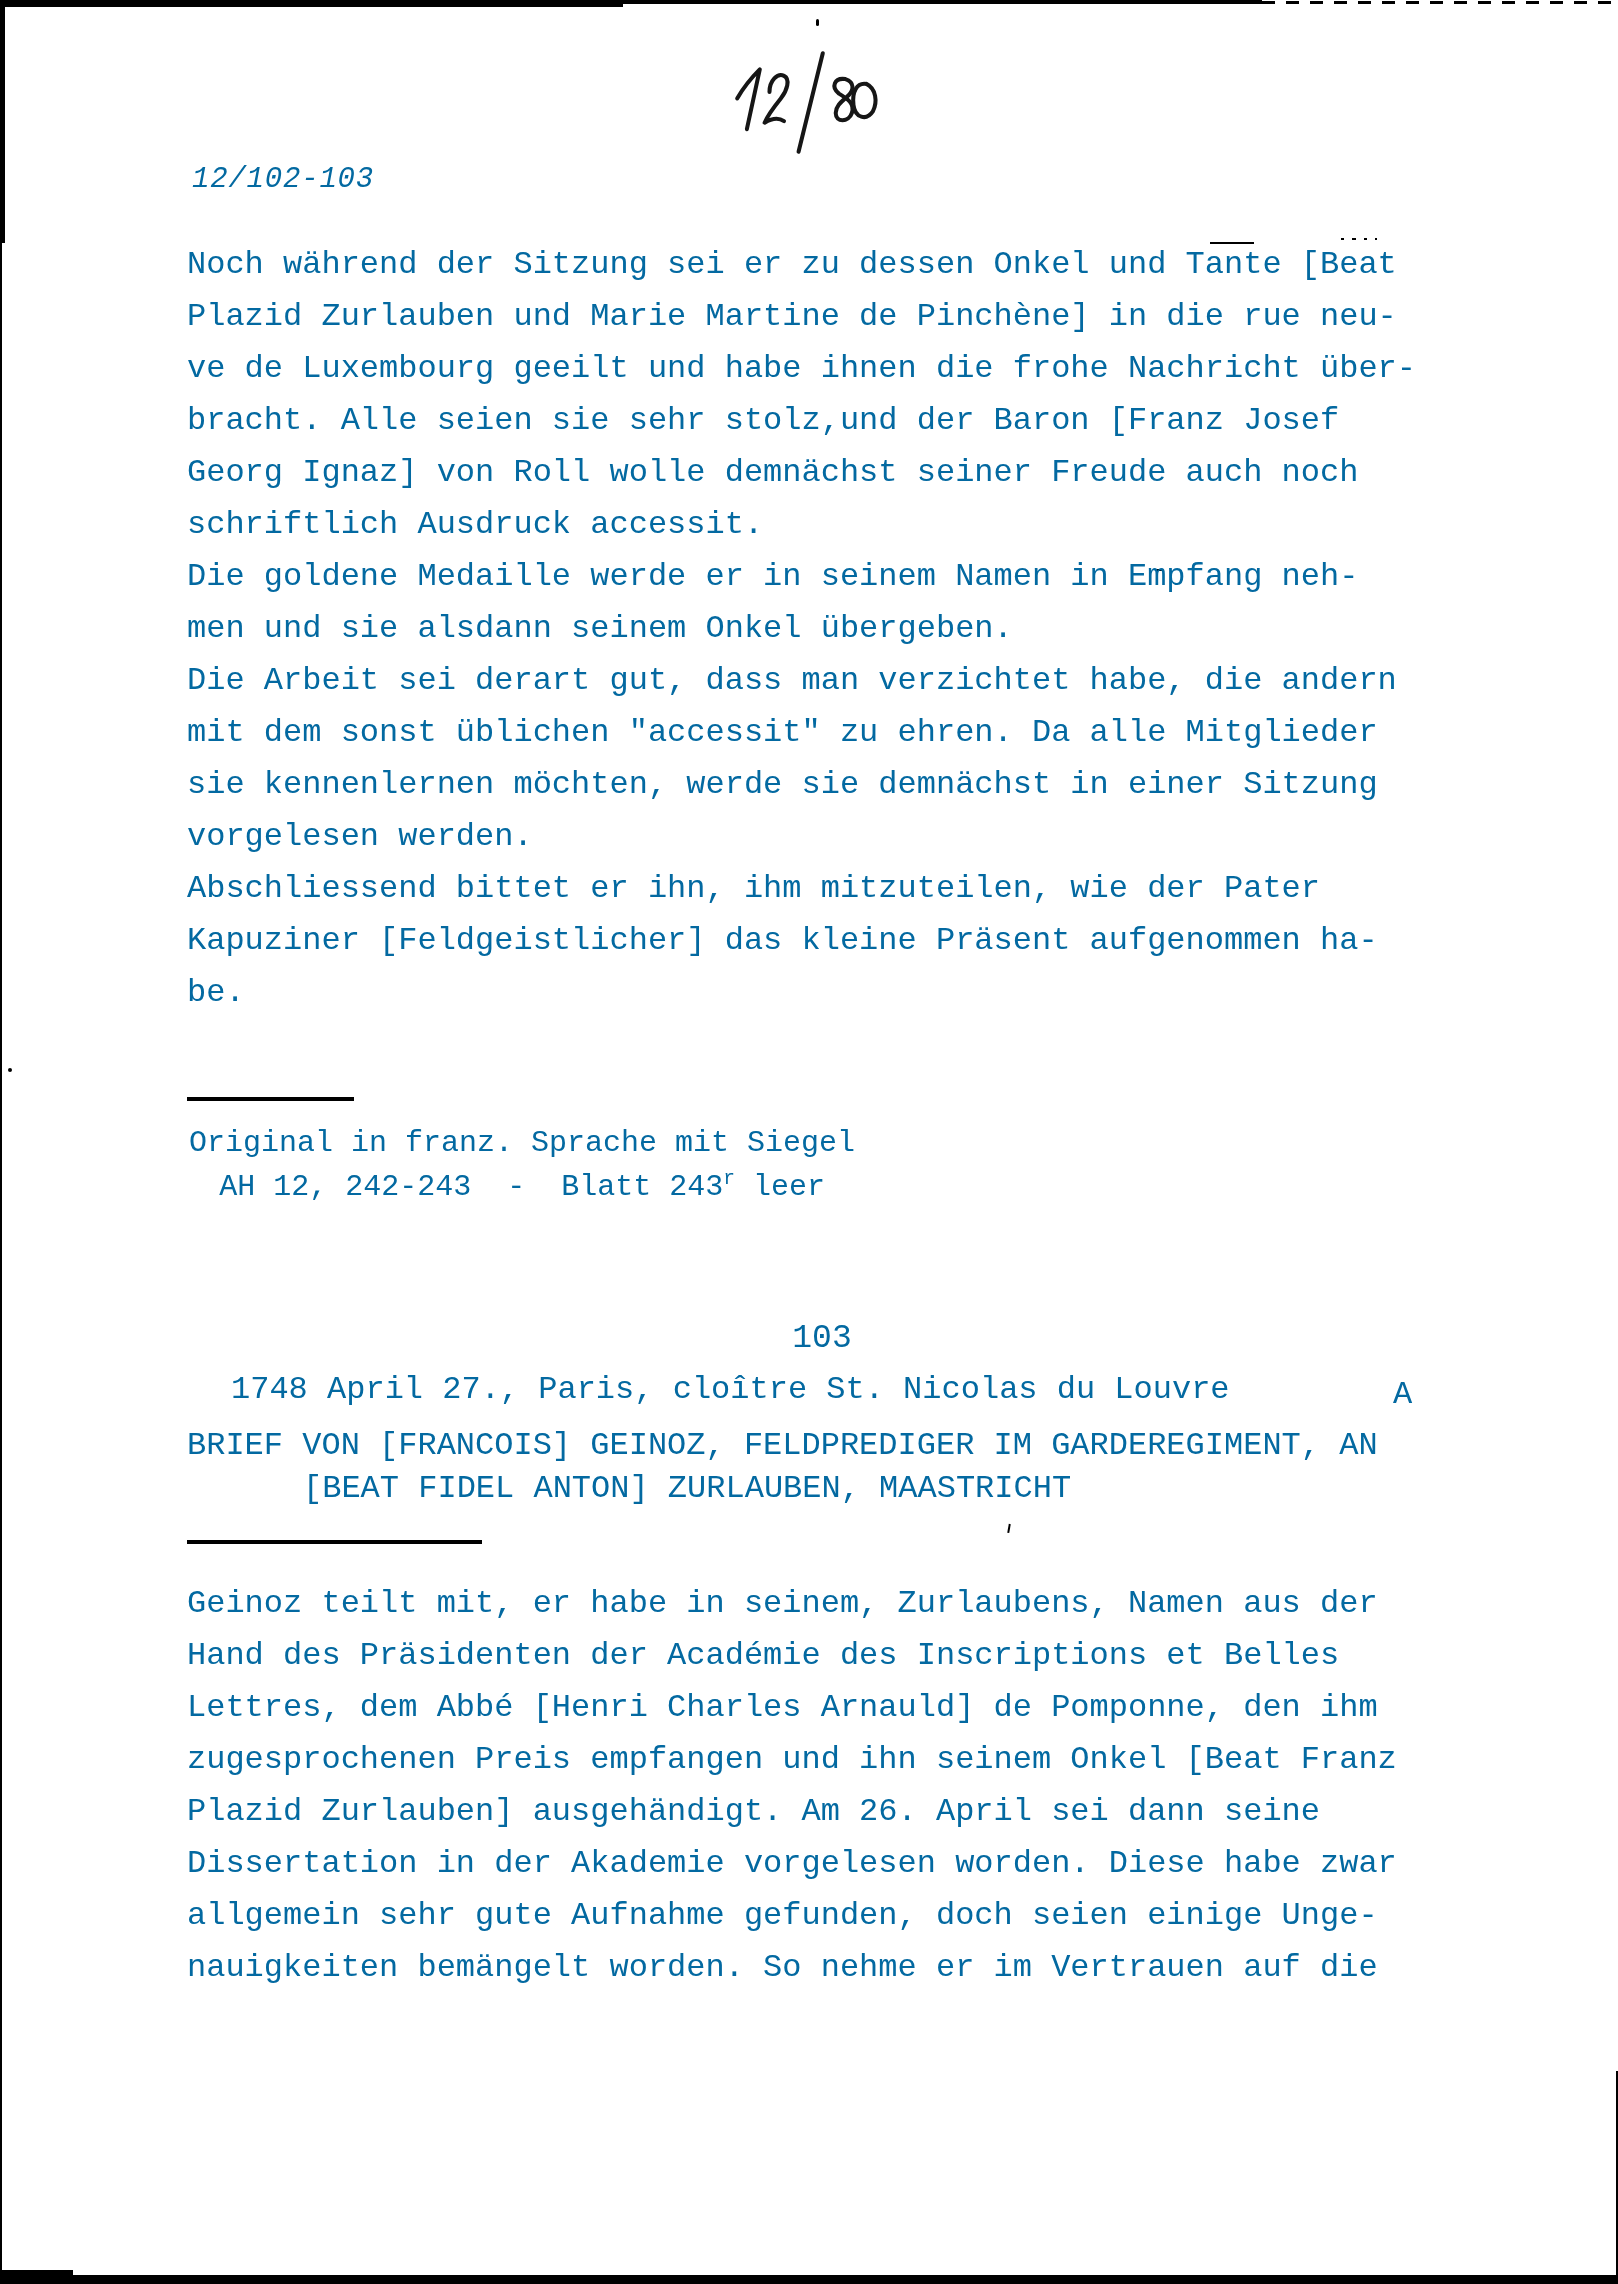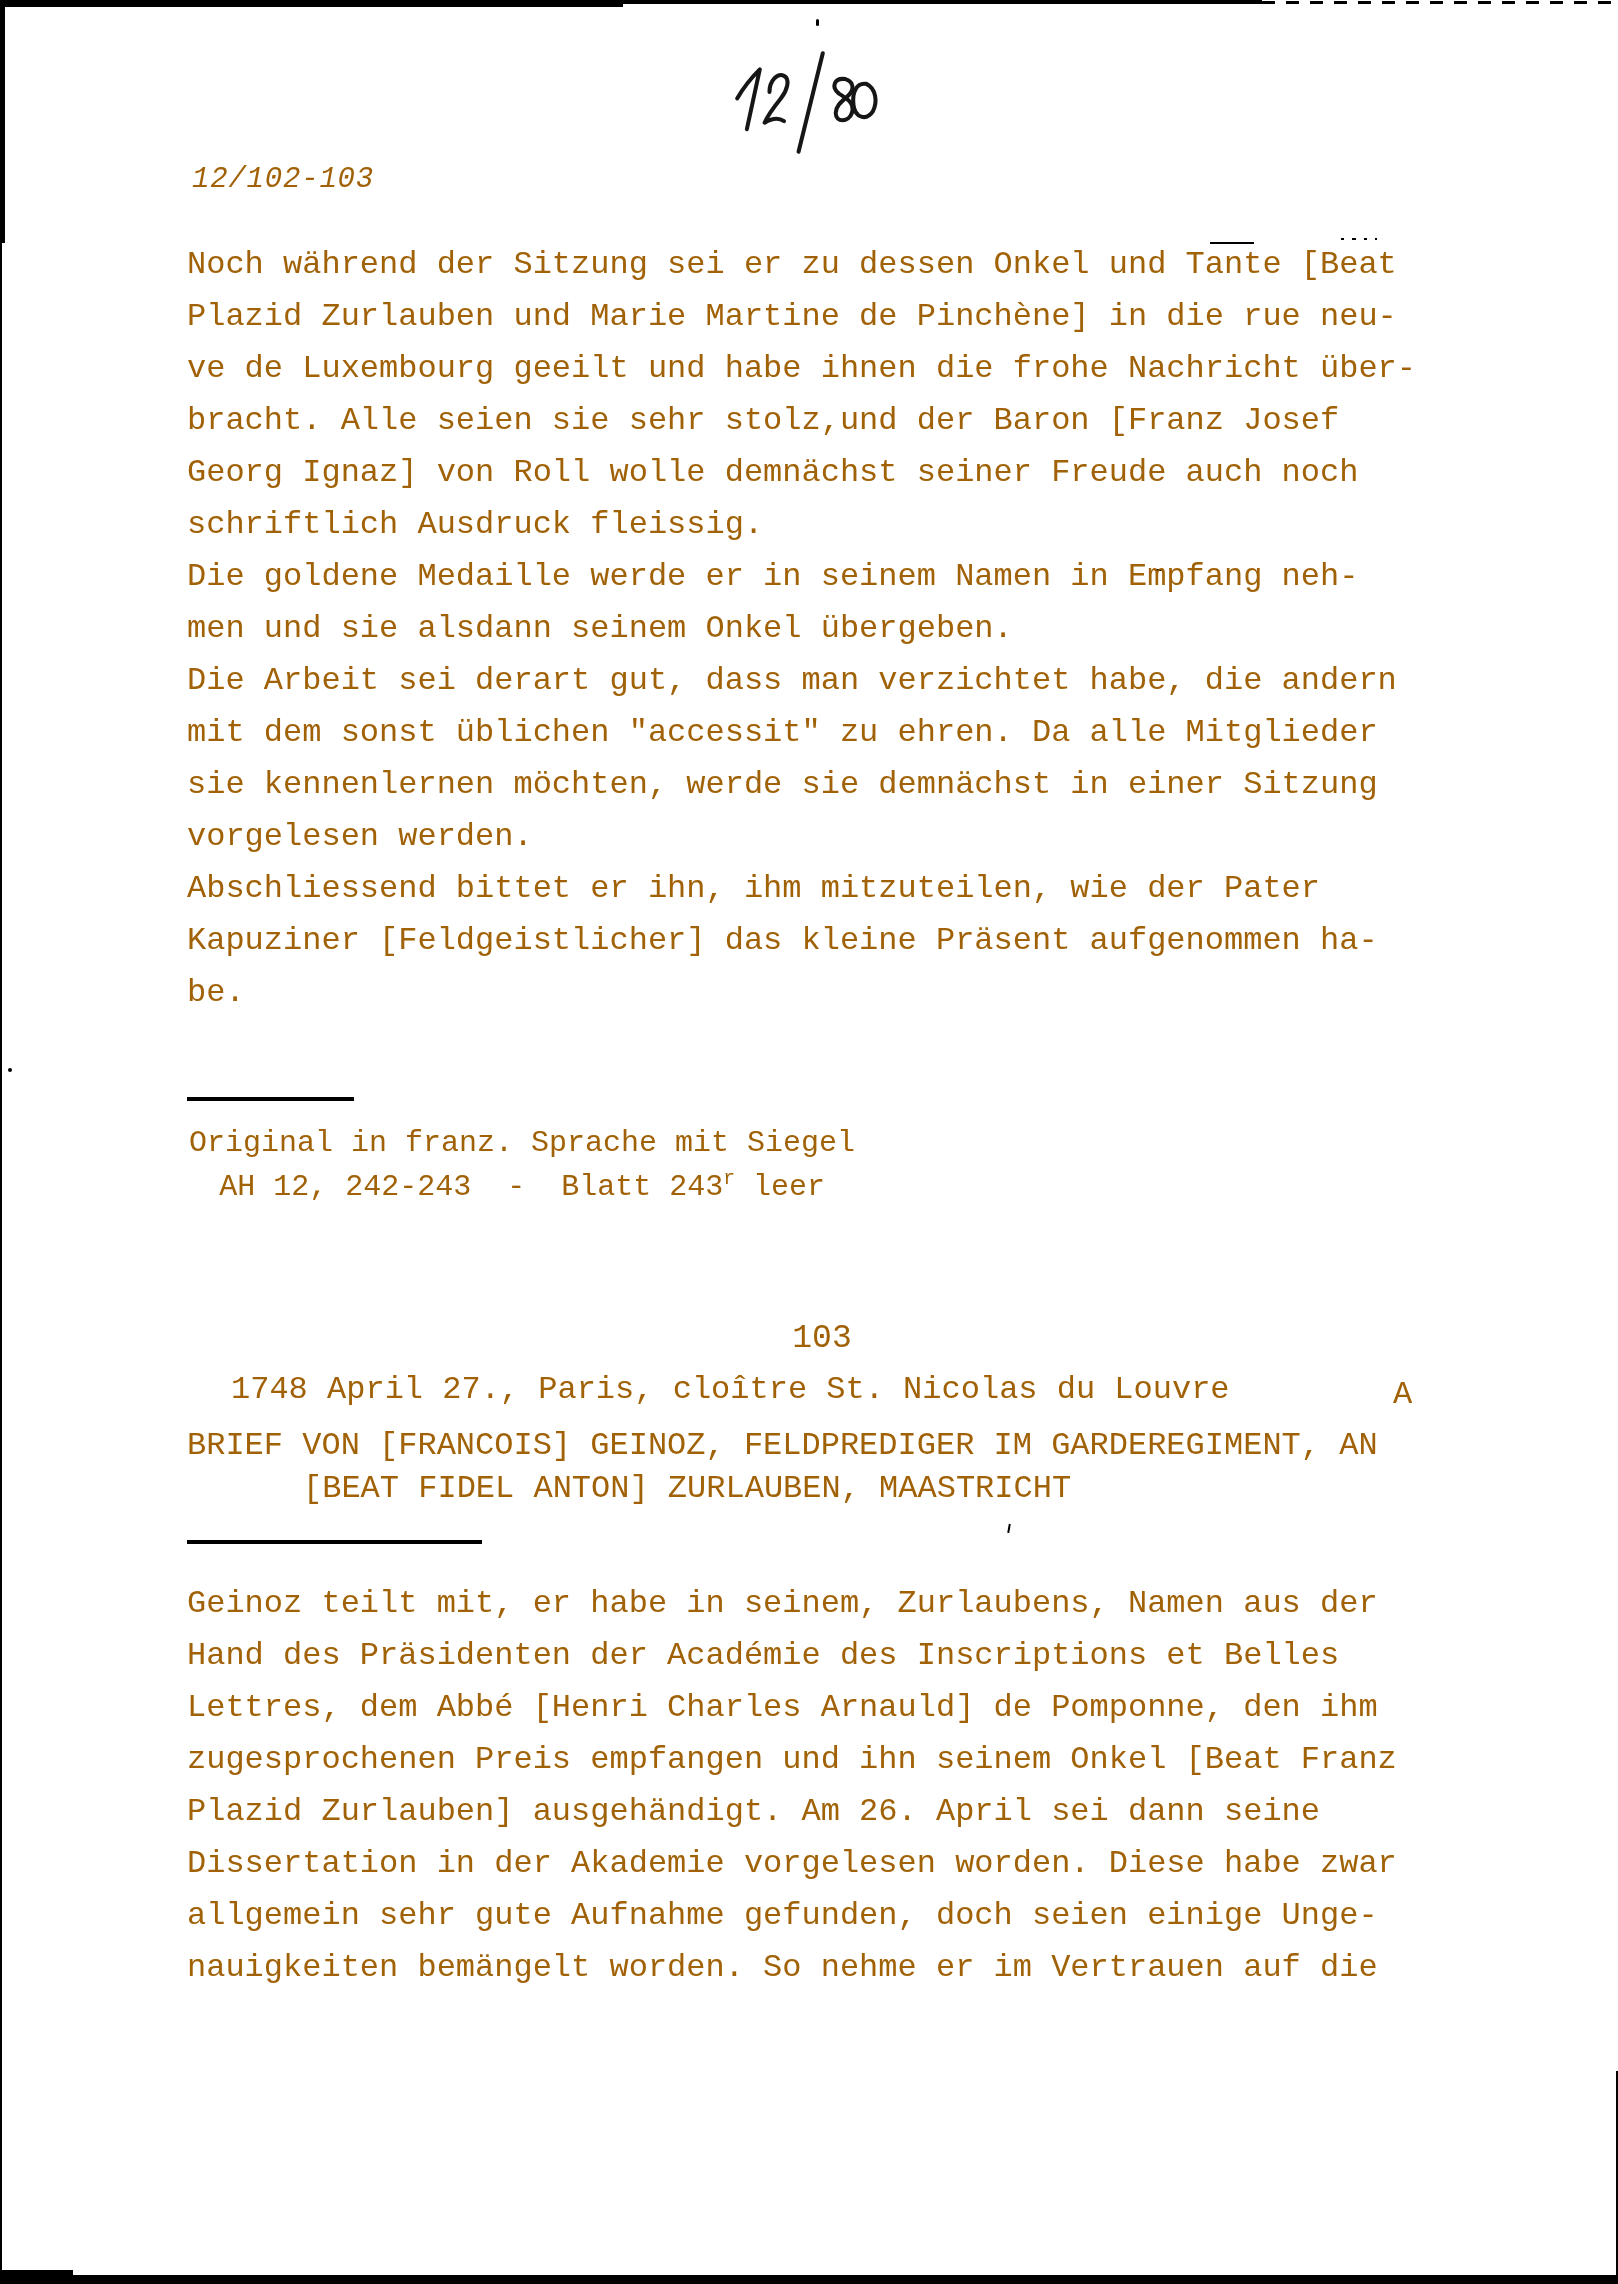--- a/index.html
+++ b/index.html
@@ -1,19 +1,19 @@
 <!DOCTYPE html>
 <html style="font-size:13px"><head>
 <meta charset="utf-8">
 <style>
   html,body{margin:0;padding:0;background:#e8e8e8;}
   .page{
     position:relative;width:1618px;height:2284px;background:#ffffff;
     font-family:"Liberation Mono","DejaVu Sans Mono",monospace;
-    color:#a16207;overflow:hidden;
+    color:#0369a1;overflow:hidden;
   }
   .abs{position:absolute;}
   .tline{white-space:pre;}
   .mono40{font-size:32px;}
   .body-block .tline{line-height:52px;}
   .body-block2 .tline{line-height:52px;}
   .small-note{font-size:30px;line-height:36px;text-align:center;}
   .small-note sup{font-size:0.65em;vertical-align:super;}
   .italic-ref{font-size:29px;font-style:italic;letter-spacing:0.8px;}
   .heading-num{font-size:33px;text-align:center;width:1270px;}
@@ -59,21 +59,21 @@
 
   <div class="abs italic-ref tline" style="left:192px;top:163px;">12/102-103</div>
 
   <div class="abs mono40 body-block" style="left:187px;top:239px;">
 
       <div class="tline">Noch während der Sitzung sei er zu dessen Onkel und Tante [Beat</div>
       <div class="tline">Plazid Zurlauben und Marie Martine de Pinchène] in die rue neu-</div>
       <div class="tline">ve de Luxembourg geeilt und habe ihnen die frohe Nachricht über-</div>
       <div class="tline">bracht. Alle seien sie sehr stolz,und der Baron [Franz Josef</div>
       <div class="tline">Georg Ignaz] von Roll wolle demnächst seiner Freude auch noch</div>
-      <div class="tline">schriftlich Ausdruck fleissig.</div>
+      <div class="tline">schriftlich Ausdruck accessit.</div>
       <div class="tline">Die goldene Medaille werde er in seinem Namen in Empfang neh-</div>
       <div class="tline">men und sie alsdann seinem Onkel übergeben.</div>
       <div class="tline">Die Arbeit sei derart gut, dass man verzichtet habe, die andern</div>
       <div class="tline">mit dem sonst üblichen "accessit" zu ehren. Da alle Mitglieder</div>
       <div class="tline">sie kennenlernen möchten, werde sie demnächst in einer Sitzung</div>
       <div class="tline">vorgelesen werden.</div>
       <div class="tline">Abschliessend bittet er ihn, ihm mitzuteilen, wie der Pater</div>
       <div class="tline">Kapuziner [Feldgeistlicher] das kleine Präsent aufgenommen ha-</div>
       <div class="tline">be.</div>
     </div>

